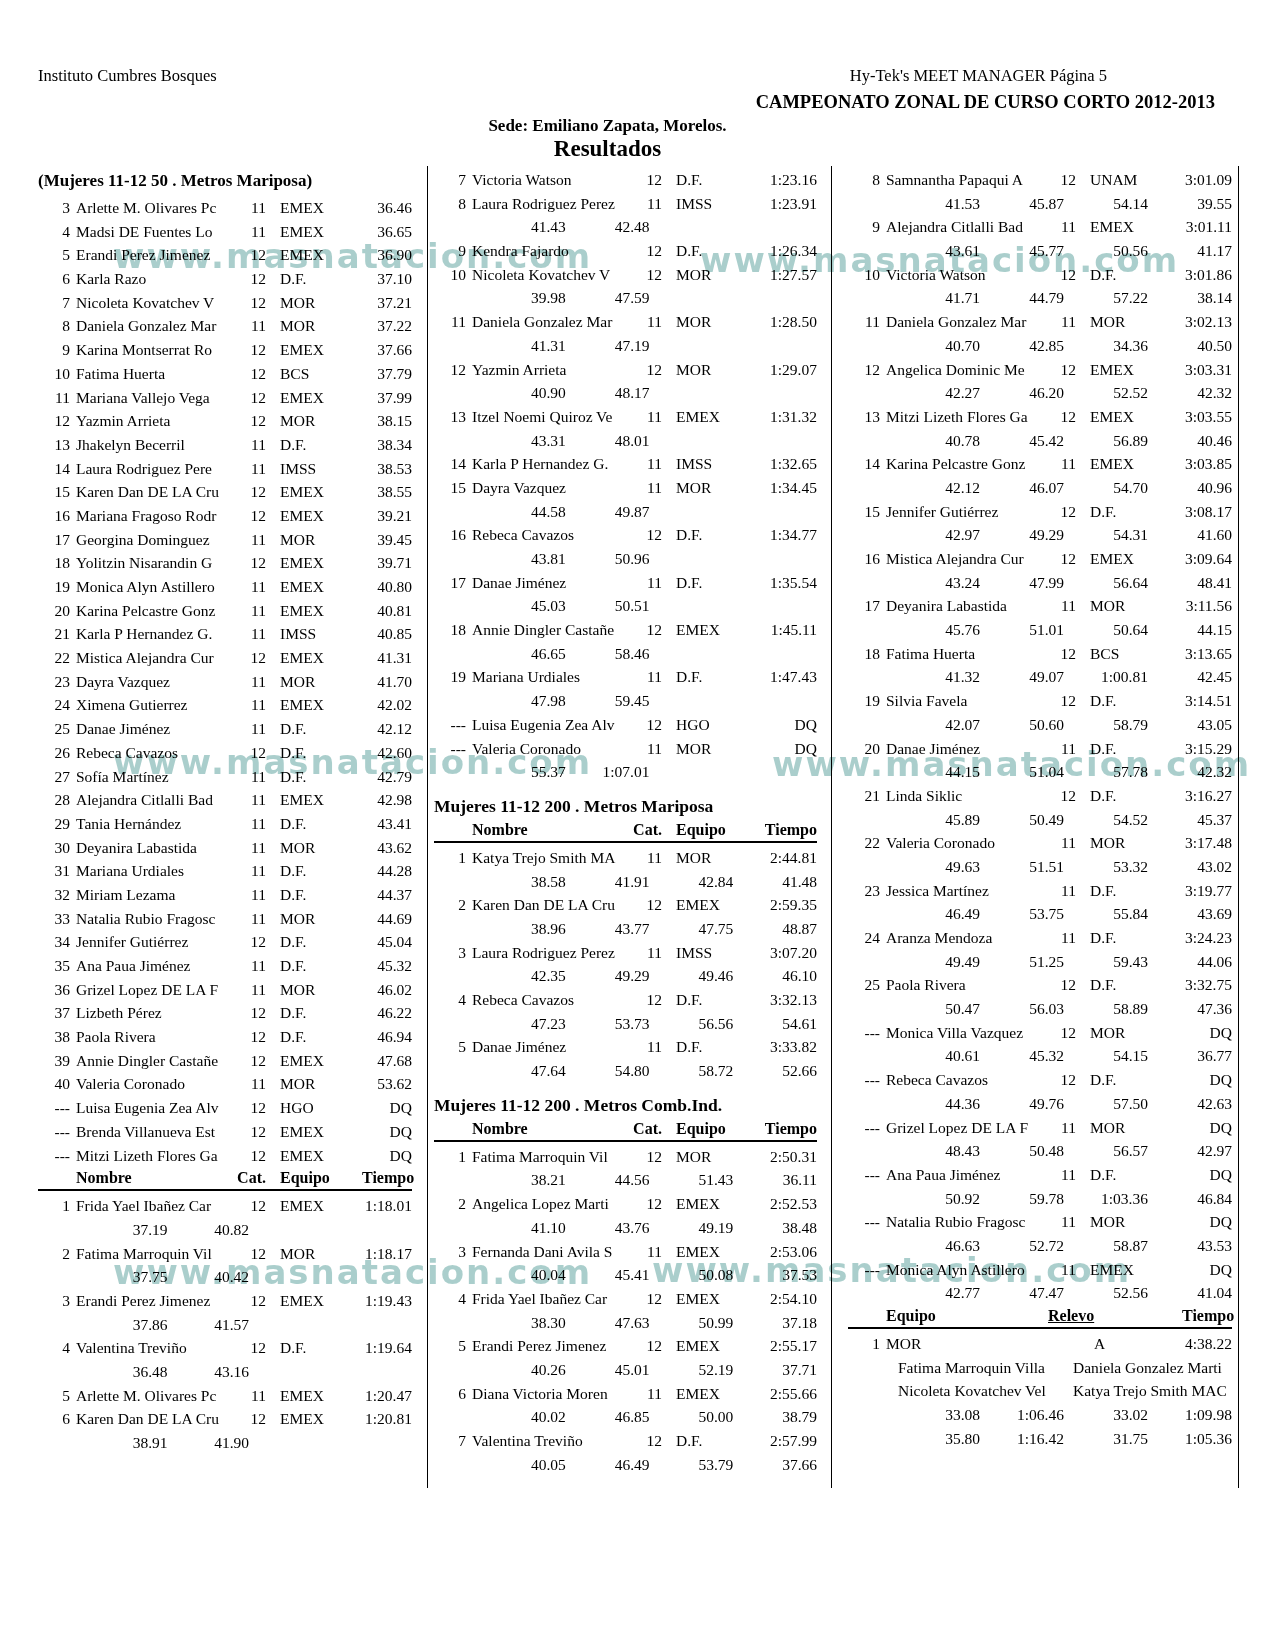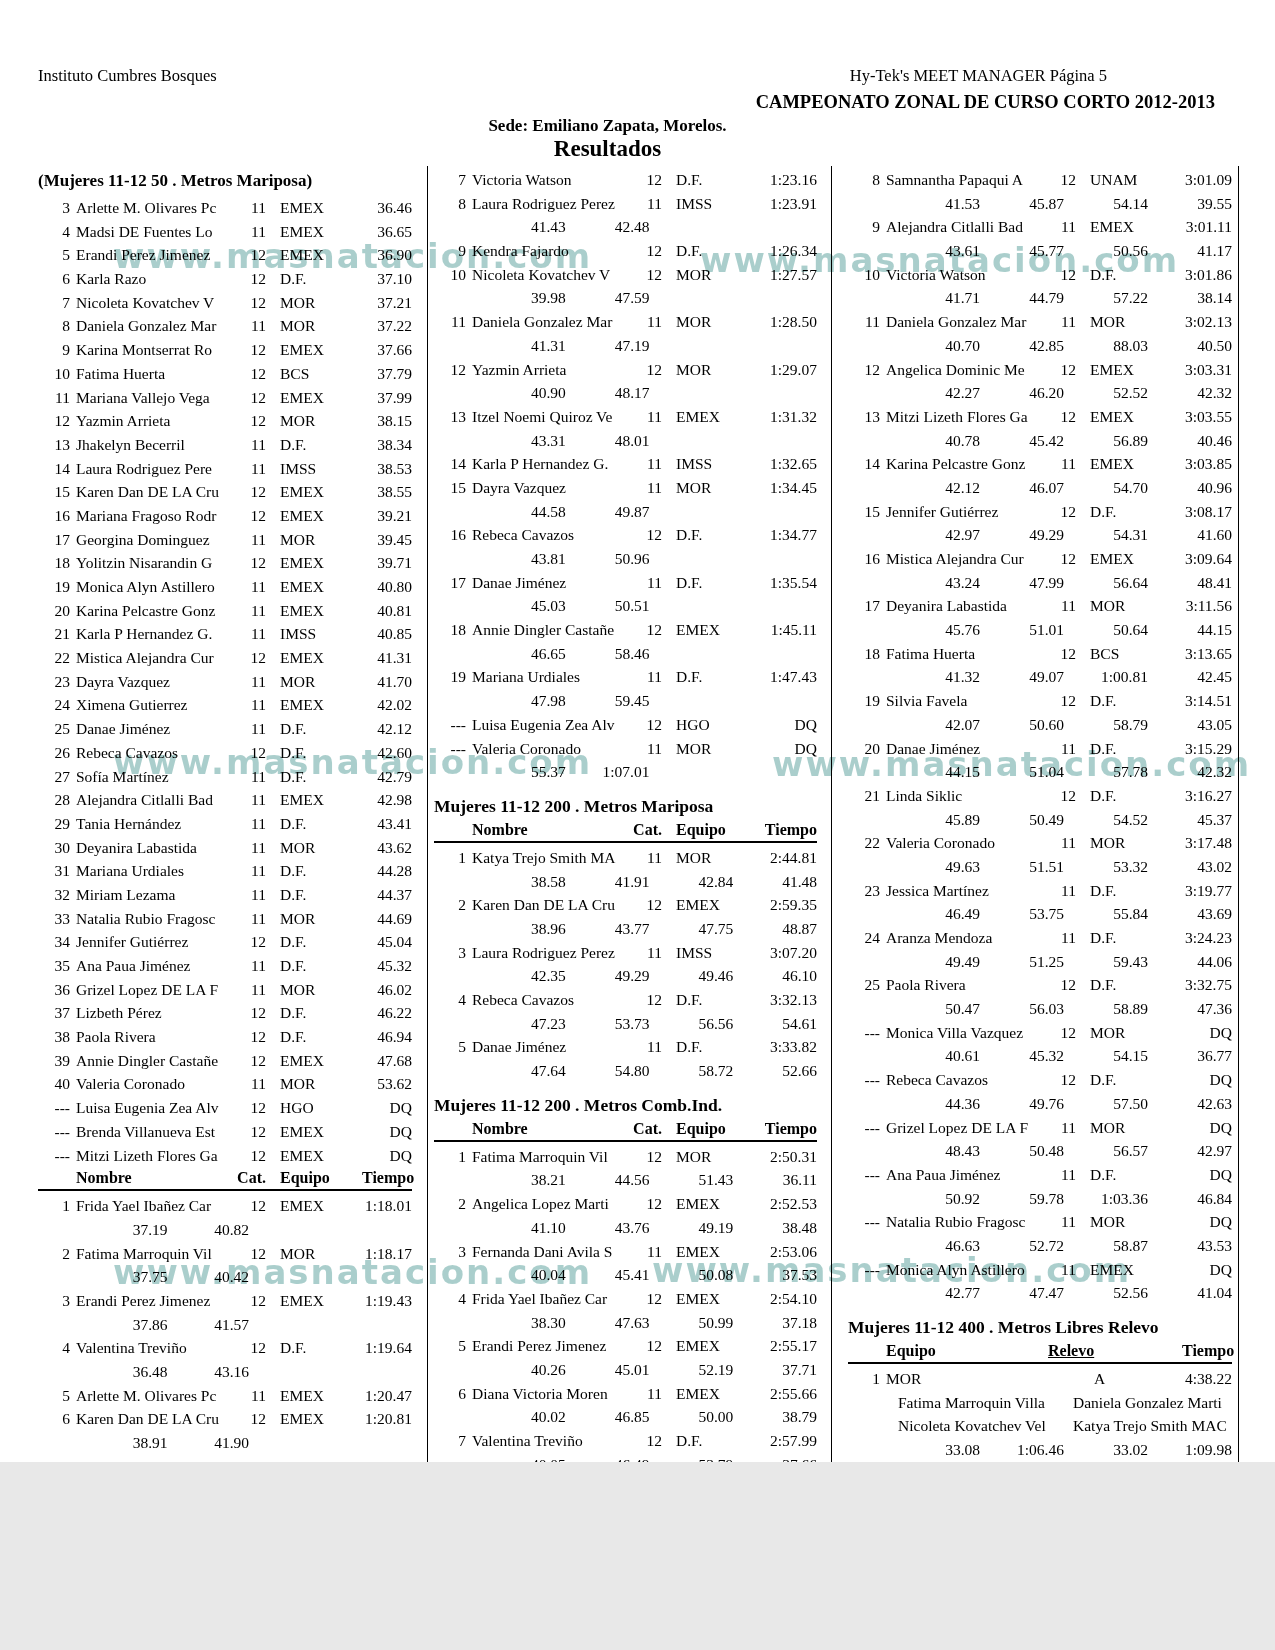--- a/index.html
+++ b/index.html
@@ -1,16 +1,16 @@
 <!DOCTYPE html>
 <html><head>
 <meta charset="utf-8">
 <style>
   html,body{margin:0;padding:0;background:#e8e8e8;}
-  .page{position:relative;width:1275px;height:1462px;background:#ffffff;overflow:hidden;
+  .page{position:relative;width:1275px;height:1650px;background:#ffffff;overflow:hidden;
         font-family:"Liberation Serif","DejaVu Serif",serif;color:#000;}
   .hdr-club{position:absolute;left:38px;top:66px;font-size:16.5px;}
   .hdr-mgr{position:absolute;right:168px;top:66px;font-size:16.5px;}
   .hdr-title{position:absolute;left:0;right:60px;top:92px;text-align:right;font-size:18.5px;font-weight:bold;}
   .hdr-venue{position:absolute;left:0;right:60px;top:116px;text-align:center;font-size:17px;font-weight:bold;}
   .hdr-res{position:absolute;left:0;right:60px;top:136px;text-align:center;font-size:23px;font-weight:bold;}
 
   .col{position:absolute;top:168px;}
   .col1{left:38px;width:374px;}
   .col2{left:434px;width:383px;}
@@ -819,21 +819,21 @@
       <div class="row">
         <span class="place">11</span>
         <span class="name">Daniela Gonzalez Mar</span>
         <span class="cat">11</span>
         <span class="team">MOR</span>
         <span class="time">3:02.13</span>
       </div>
       <div class="splits">
         <span class="sv">40.70</span>
         <span class="sv">42.85</span>
-        <span class="sv">88.03</span>
+        <span class="sv">34.36</span>
         <span class="sv">40.50</span>
       </div>
       <div class="row">
         <span class="place">12</span>
         <span class="name">Angelica Dominic Me</span>
         <span class="cat">12</span>
         <span class="team">EMEX</span>
         <span class="time">3:03.31</span>
       </div>
       <div class="splits">
@@ -1082,21 +1082,20 @@
         <span class="cat">11</span>
         <span class="team">EMEX</span>
         <span class="time">DQ</span>
       </div>
       <div class="splits">
         <span class="sv">42.77</span>
         <span class="sv">47.47</span>
         <span class="sv">52.56</span>
         <span class="sv">41.04</span>
       </div>
-      <div class="event-title">Mujeres 11-12 400 . Metros Libres Relevo</div>
       <div class="rhead">
         <span class="place"></span>
         <span class="name">Equipo</span>
         <span class="relay-cell">Relevo</span>
         <span class="time">Tiempo</span>
       </div>
       <div class="rrow">
         <span class="place">1</span>
         <span class="name">MOR</span>
         <span class="relay-cell">A</span>

